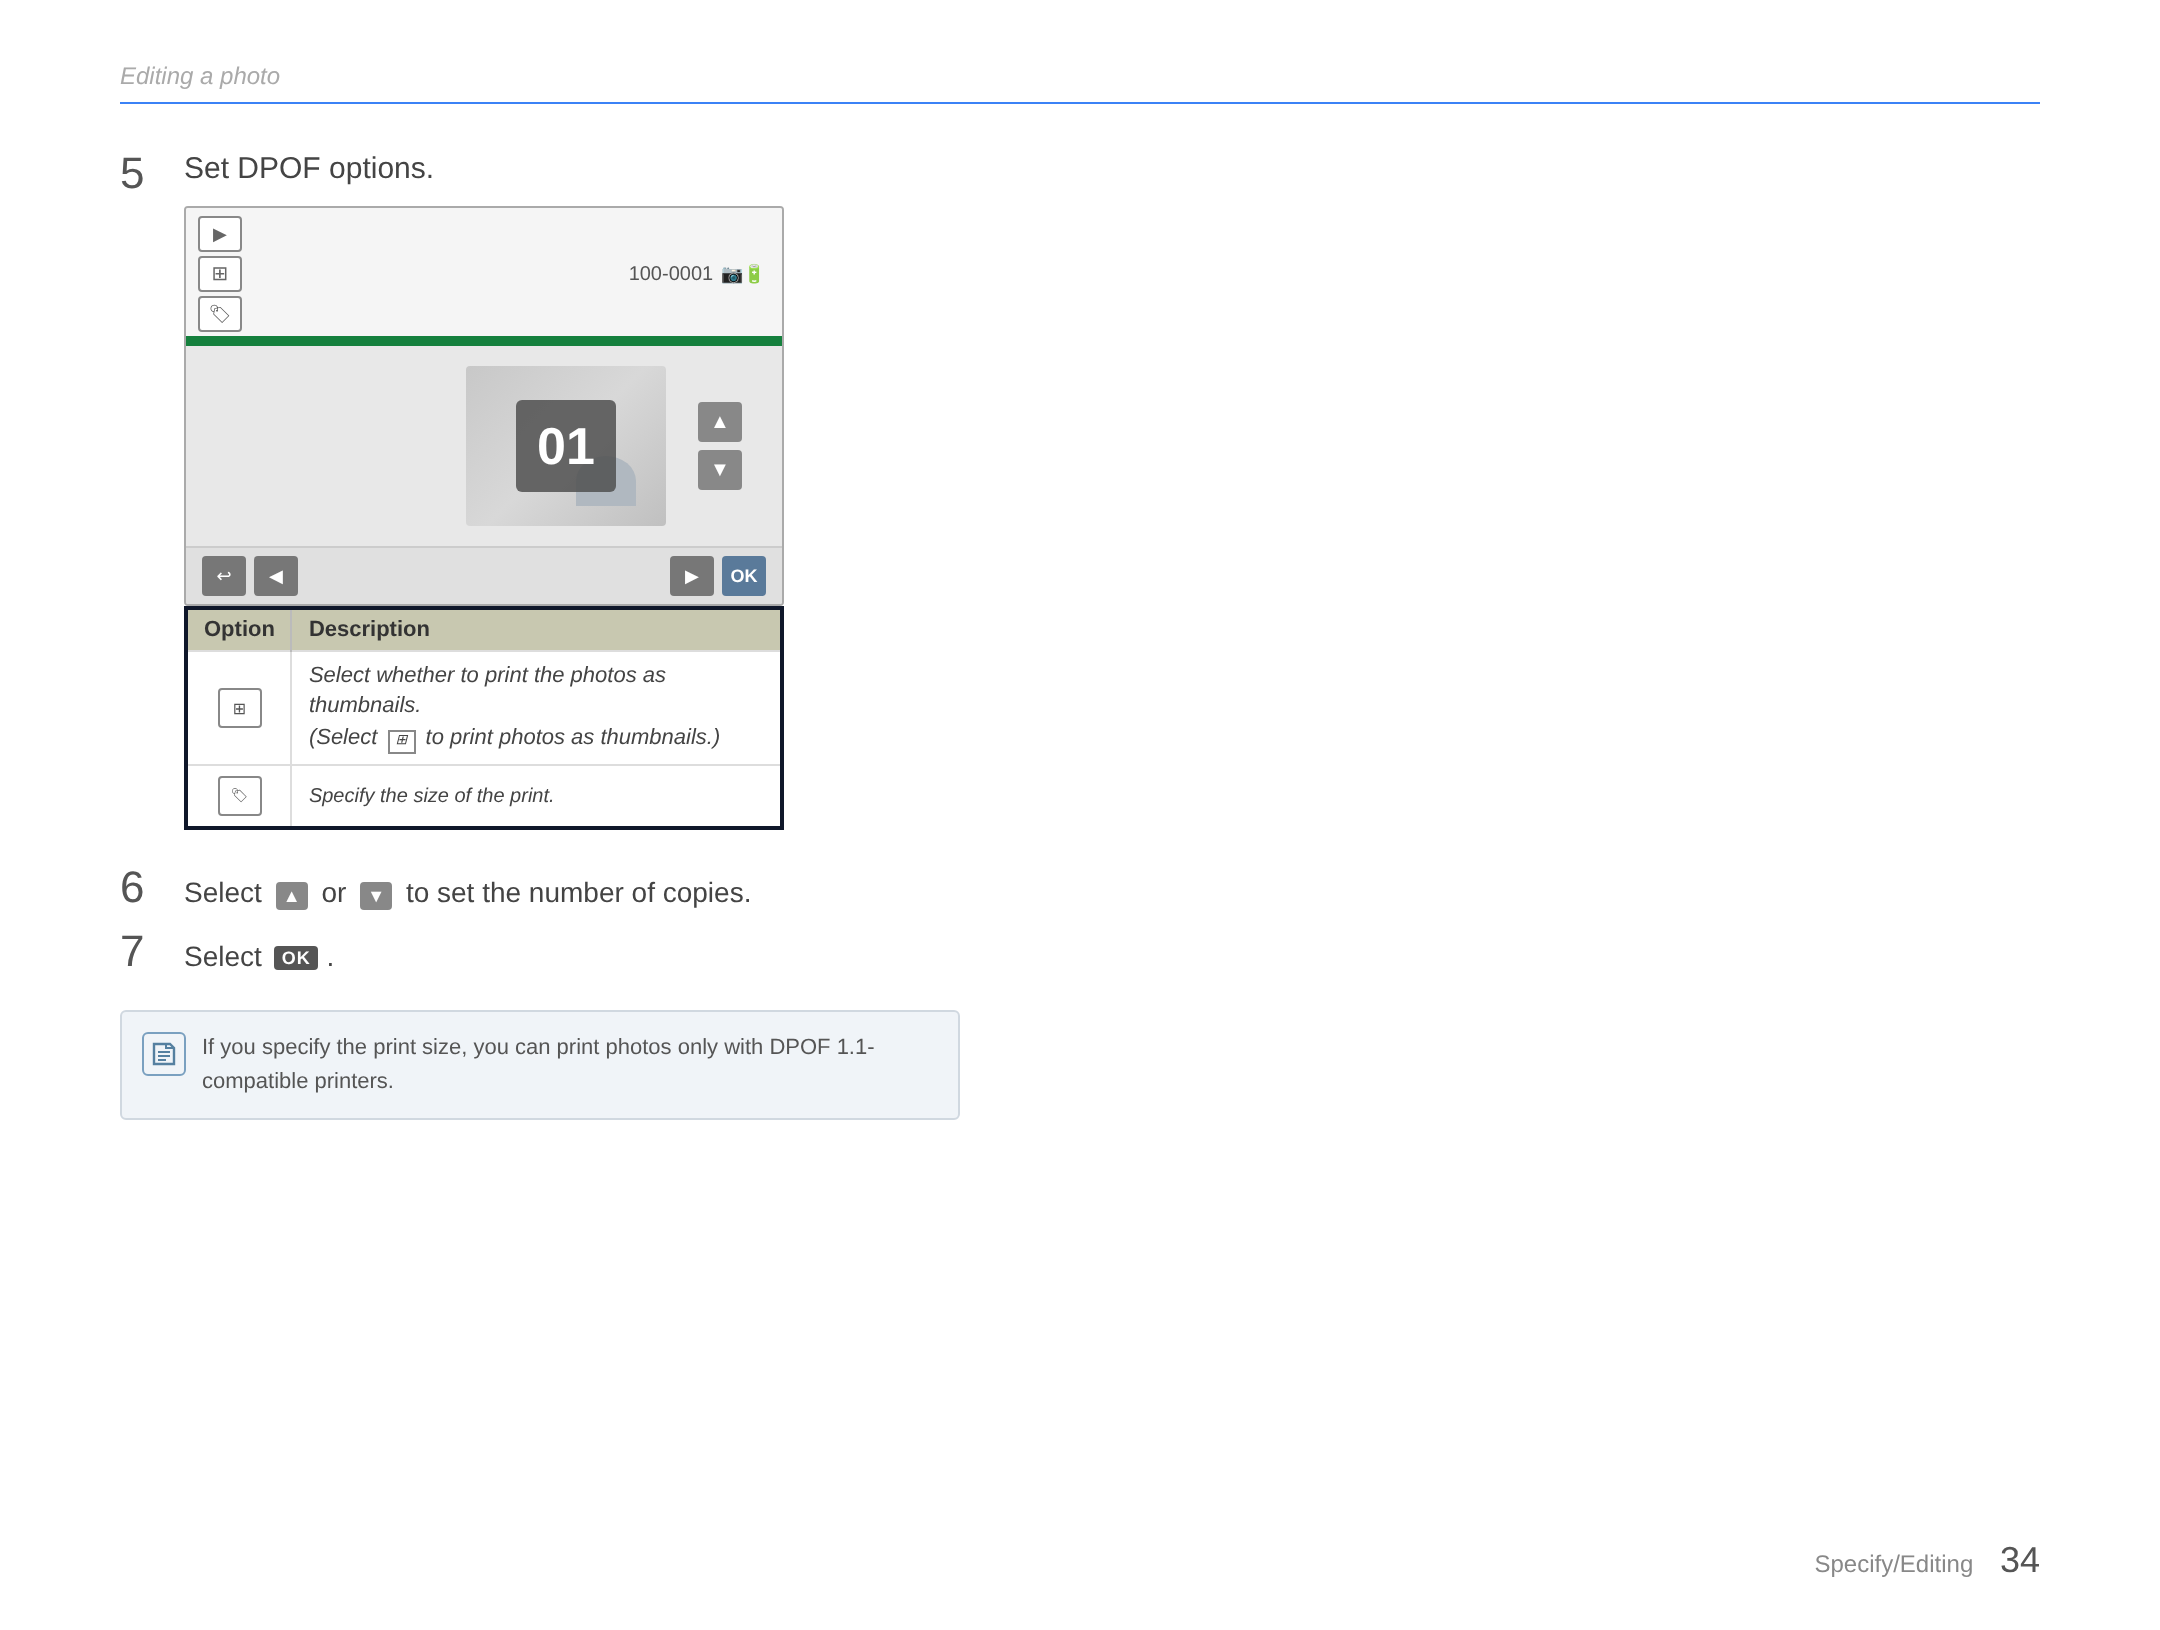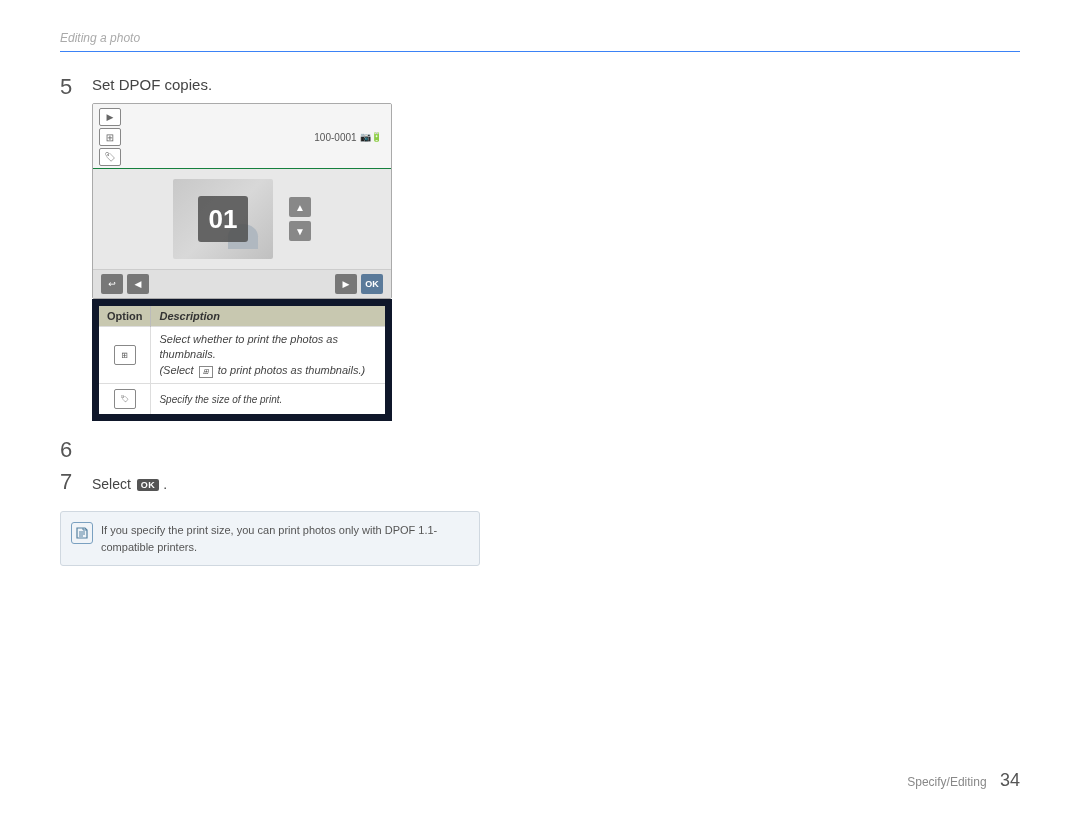--- a/index.html
+++ b/index.html
@@ -62,21 +62,21 @@
       margin-bottom: 0;
       overflow: hidden;
     }
 
     .camera-top-bar {
       background: #f5f5f5;
       display: flex;
       align-items: center;
       justify-content: space-between;
       padding: 4px 8px 2px 6px;
-      border-bottom: 1px solid #15803d;
+      border-bottom: 5px solid #15803d;
     }
 
     .camera-top-left {
       display: flex;
       flex-direction: column;
       gap: 2px;
     }
 
     .cam-icon-box {
       width: 22px;
@@ -109,21 +109,21 @@
       font-size: 10px;
       color: #555;
       display: flex;
       align-items: center;
       gap: 4px;
     }
 
     .camera-main-area {
       display: flex;
       align-items: center;
-      justify-content: center;
+      justify-content: flex-end;
       padding: 10px 20px;
       background: #e8e8e8;
       min-height: 100px;
       position: relative;
     }
 
     .photo-placeholder {
       width: 100px;
       height: 80px;
       background: linear-gradient(135deg, #c8c8c8 0%, #d8d8d8 50%, #c0c0c0 100%);
@@ -206,37 +206,36 @@
       justify-content: center;
       color: #fff;
       font-size: 9px;
       font-weight: bold;
     }
 
     
     .options-table {
       width: 300px;
       border-collapse: collapse;
-      border: 7px solid #0f172a;
+      border: 2px solid #0f172a;
       font-size: 11.5px;
     }
     .options-table thead tr {
       background: #c8c8b0;
     }
     .options-table th {
       padding: 4px 8px;
       text-align: left;
       font-weight: bold;
       font-size: 11px;
       color: #333;
       border-right: 1px solid #bbb;
     }
     .options-table th:last-child {
       border-right: none;
-      font-style: italic;
     }
     .options-table td {
       padding: 5px 8px;
       border-top: 1px solid #ddd;
       border-right: 1px solid #ddd;
       vertical-align: middle;
     }
     .options-table td:last-child {
       border-right: none;
       font-style: italic;
@@ -332,21 +331,21 @@
 
 <div class="page-container">
 
   <div class="breadcrumb-area">
     <span class="breadcrumb-text">Editing a photo</span>
   </div>
 
   <div class="step-row">
     <div class="step-number">5</div>
     <div class="step-content">
-      <div class="step-title">Set DPOF copies.</div>
+      <div class="step-title">Set DPOF options.</div>
 
       <div class="camera-screen">
         <div class="camera-top-bar">
           <div class="camera-top-left">
             <div class="cam-icon-box play-icon"></div>
             <div class="cam-icon-box grid-icon"></div>
             <div class="cam-icon-box label-icon"></div>
           </div>
           <div class="camera-top-right">
             <span>100-0001</span>
@@ -404,20 +403,27 @@
             <td style="font-size:10px;color:#444;">Specify the size of the print.</td>
           </tr>
         </tbody>
       </table>
     </div>
   </div>
 
   <div class="steps-lower">
     <div class="step-inline">
       <div class="step-number">6</div>
+      <div>
+        <span>Select</span>
+        <span style="display:inline-flex;align-items:center;justify-content:center;background:#888;color:#fff;width:16px;height:14px;border-radius:2px;font-size:9px;margin:0 3px;">▲</span>
+        <span>or</span>
+        <span style="display:inline-flex;align-items:center;justify-content:center;background:#888;color:#fff;width:16px;height:14px;border-radius:2px;font-size:9px;margin:0 3px;">▼</span>
+        <span>to set the number of copies.</span>
+      </div>
     </div>
 
     <div class="step-inline">
       <div class="step-number">7</div>
       <div>
         <span>Select</span>
         <span class="ok-inline">OK</span>
         <span>.</span>
       </div>
     </div>

